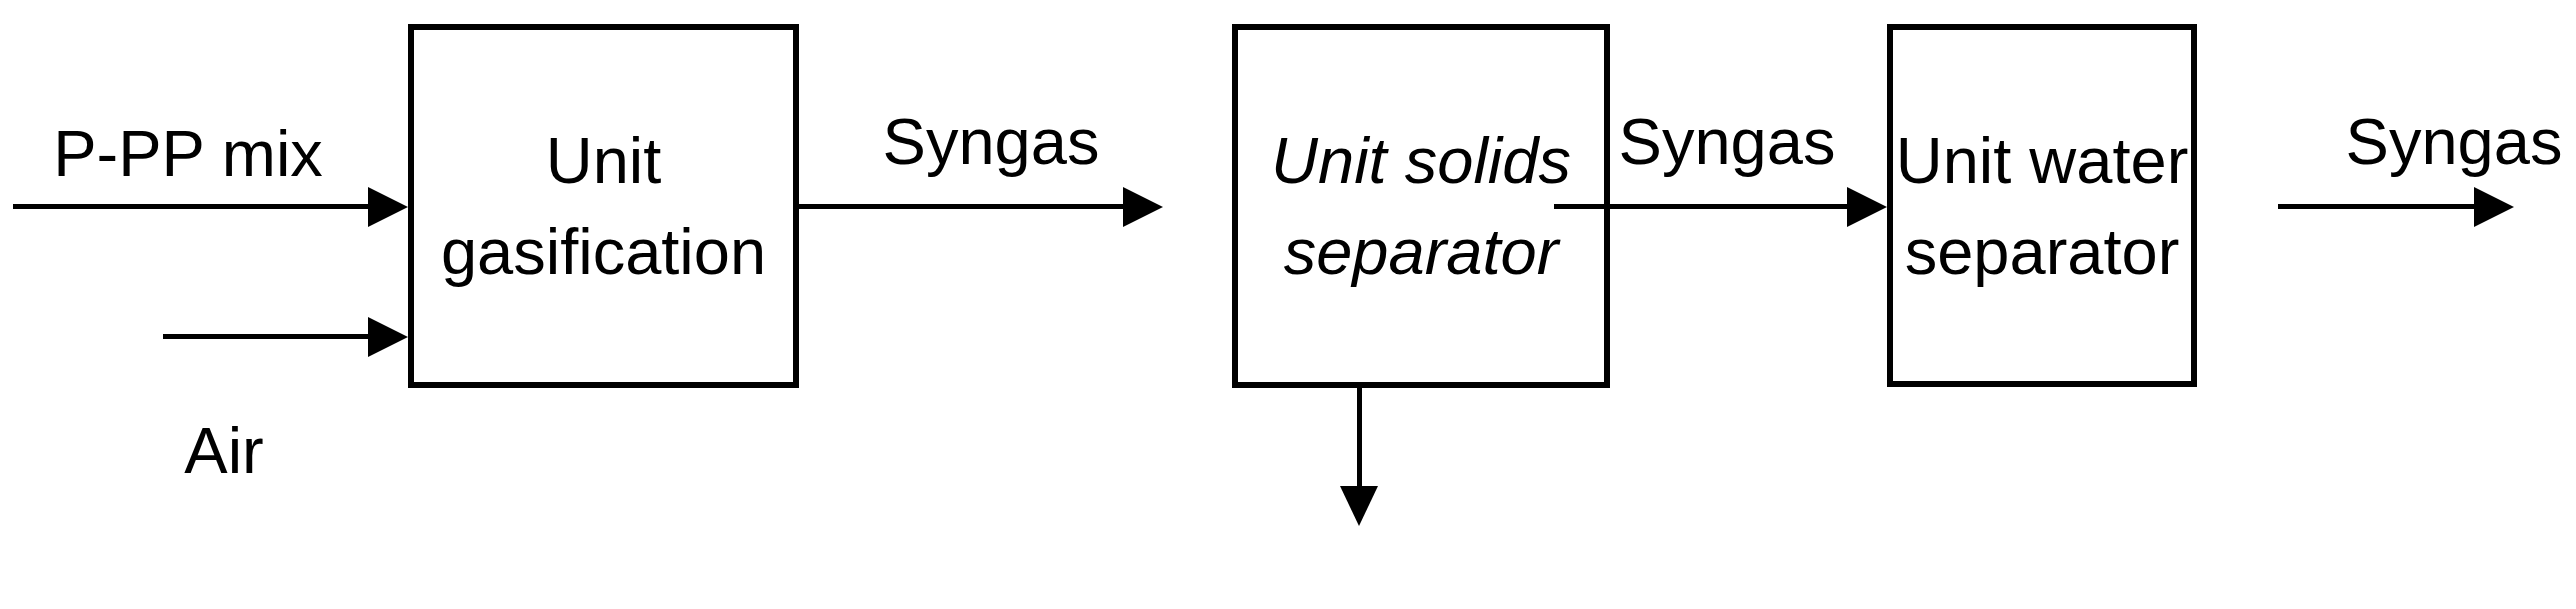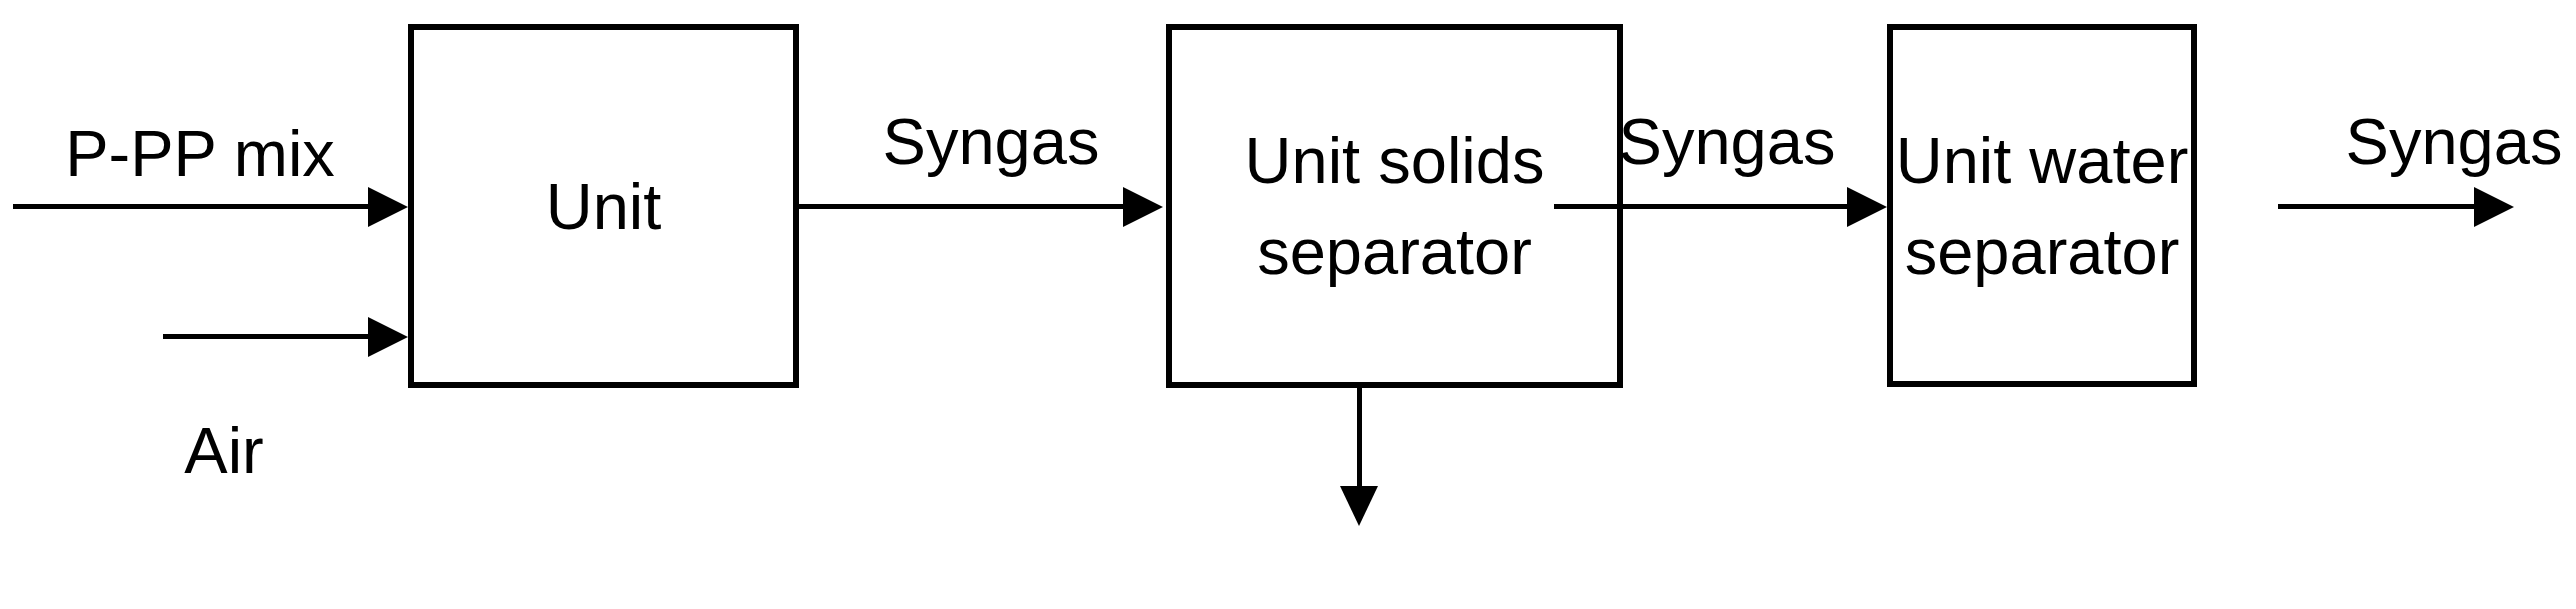--- a/index.html
+++ b/index.html
@@ -66,24 +66,25 @@
   }
 </style>
 </head>
 <body>
 
 <div class="canvas">
 
   <div class="unit-box" style="left:408px; top:24.4px; width:391px; height:364px;">
     <div class="box-label">
       <div>Unit</div>
+      <div>gasification</div>
     </div>
   </div>
 
-  <div class="unit-box" style="left:1166px; top:24.4px; width:457px; height:364px;">
+  <div class="unit-box" style="left:1232px; top:24.4px; width:378px; height:364px;font-style:italic;">
     <div class="box-label">
       <div>Unit solids</div>
       <div>separator</div>
     </div>
   </div>
 
   <div class="unit-box" style="left:1887px; top:24.4px; width:310px; height:363px;">
     <div class="box-label">
       <div>Unit water</div>
       <div>separator</div>
@@ -113,21 +114,21 @@
   <div>
     <div class="arrow-line-h" style="left:2278px; top:204px; width:199px;"></div>
     <div class="arrow-head-right" style="left:2474px; top:187px;"></div>
   </div>
 
   <div>
     <div class="arrow-line-v" style="left:1357px; top:388px; height:100px;"></div>
     <div class="arrow-head-down" style="left:1340px; top:486px;"></div>
   </div>
 
-  <div class="flow-label" style="left:200px; top:121px;">P-PP mix</div>
+  <div class="flow-label" style="left:188px; top:121px;">P-PP mix</div>
 
   <div class="flow-label" style="left:224px; top:418px;">Air</div>
 
   <div class="flow-label" style="left:991px; top:109px;">Syngas</div>
 
   <div class="flow-label" style="left:1727px; top:109px;">Syngas</div>
 
   <div class="flow-label" style="left:2454px; top:109px;">Syngas</div>
 
 

